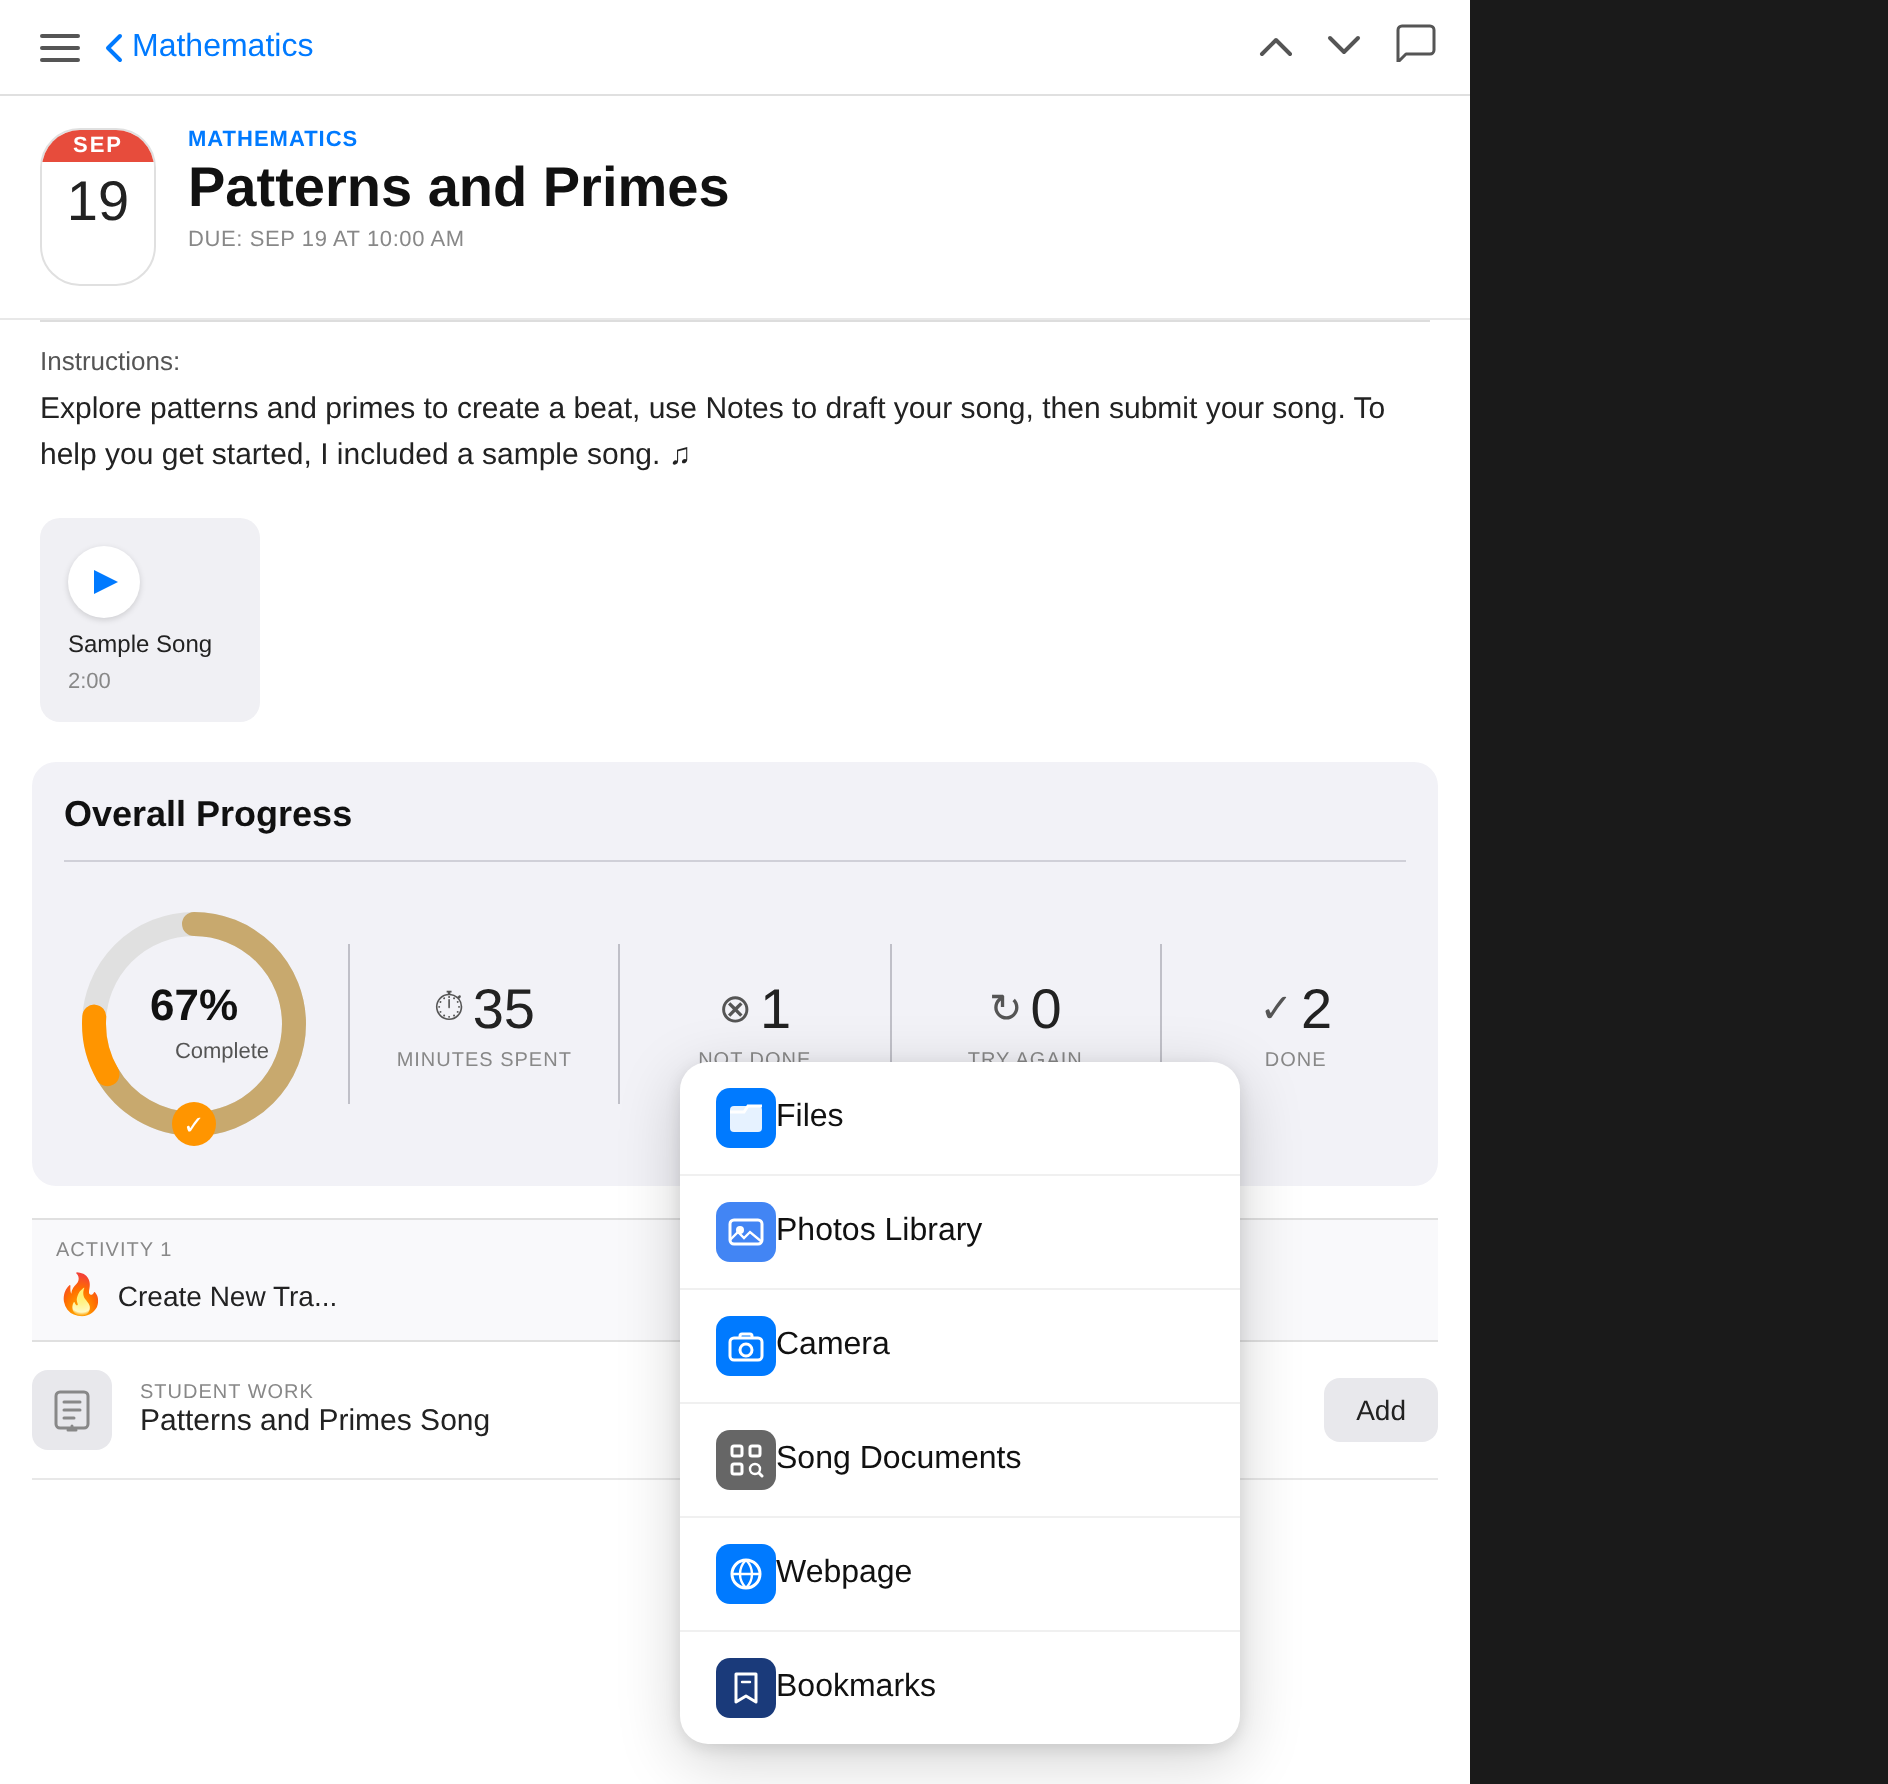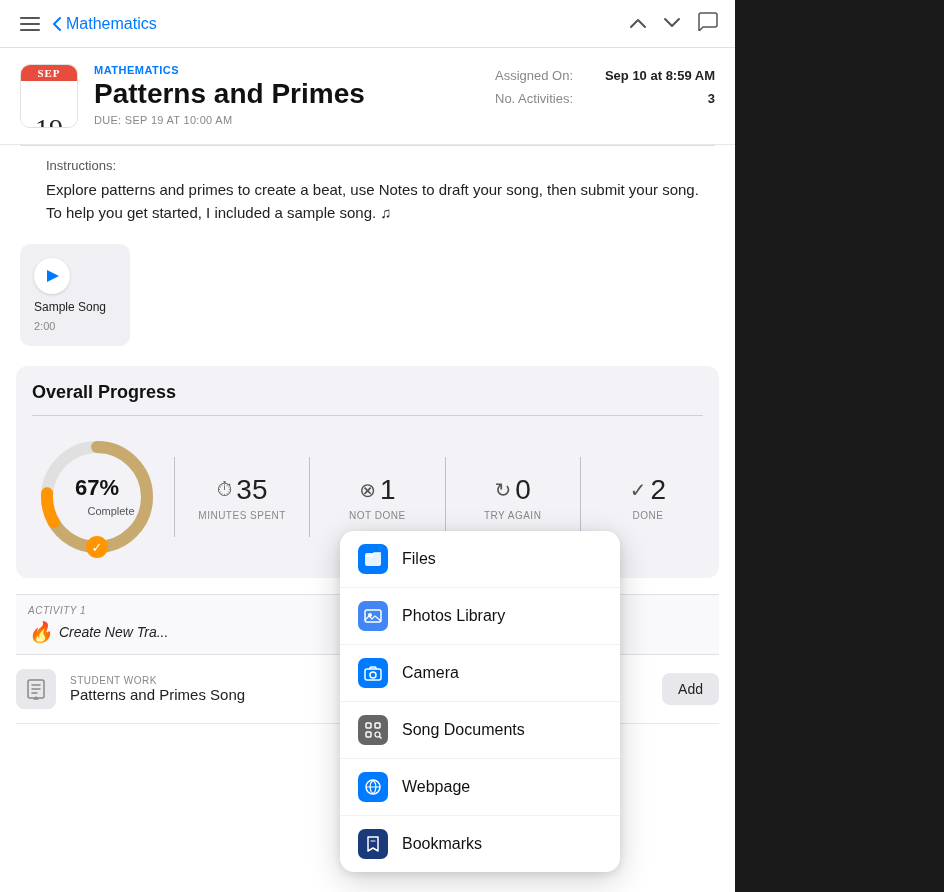--- a/index.html
+++ b/index.html
@@ -59,44 +59,42 @@
     }
 
     
     .assignment-header {
       display: flex;
       padding: 16px 20px;
       gap: 16px;
       border-bottom: 1px solid #e8e8e8;
     }
     .cal-icon {
-      width: 58px; height: 64px;
-      border-radius: 10px;
+      width: 58px; height: 79px;
+      border-radius: 20px;
       overflow: hidden;
       border: 1px solid #e0e0e0;
       flex-shrink: 0;
-      font-family: Liberation Serif, serif;
     }
     .cal-top {
       background: #e74c3c;
       color: #fff;
       text-align: center;
       font-size: 11px;
       font-weight: 600;
       padding: 2px 0;
       letter-spacing: 1px;
     }
     .cal-bottom {
       background: #fff;
       text-align: center;
       font-size: 28px;
       font-weight: 300;
       color: #222;
       padding: 4px 0;
-      margin-top: 28px;
     }
     .assignment-info {
       flex: 1;
     }
     .assignment-subject {
       color: #007AFF;
       font-size: 11px;
       font-weight: 600;
       letter-spacing: 0.5px;
       margin-bottom: 2px;
@@ -129,21 +127,20 @@
 
     
     .header-line {
       height: 1px; background: #ddd;
       margin: 0 20px;
     }
 
     
     .instructions-section {
       padding: 12px 20px 8px;
-      margin-left: 26px;
     }
     .instructions-label {
       font-size: 13px;
       color: #555;
       margin-bottom: 6px;
     }
     .instructions-text {
       font-size: 15px;
       color: #222;
       line-height: 1.5;
@@ -266,21 +263,20 @@
       border-top: 1px solid #e0e0e0;
     }
     .activity-card {
       flex: 1;
       padding: 10px 12px;
       background: #f9f9fb;
       border-bottom: 1px solid #e0e0e0;
       display: flex;
       flex-direction: column;
       gap: 4px;
-      font-style: italic;
     }
     .activity-label { font-size: 10px; color: #888; letter-spacing: 0.5px; font-weight: 500; }
     .activity-name { font-size: 14px; color: #222; font-weight: 400; }
     .activity-icon { font-size: 20px; }
 
     .student-work-row {
       display: flex;
       align-items: center;
       margin: 0 16px;
       padding: 14px 0;
@@ -317,21 +313,20 @@
       background: #fff;
       border-radius: 14px;
       box-shadow: 0 8px 32px rgba(0,0,0,0.18), 0 2px 8px rgba(0,0,0,0.1);
       z-index: 100;
       overflow: hidden;
     }
     .dropdown-item {
       display: flex;
       align-items: center;
       padding: 13px 18px;
-      gap: 14px;
       cursor: pointer;
       border-bottom: 1px solid #f0f0f0;
       font-size: 16px;
       color: #111;
     }
     .dropdown-item:last-child { border-bottom: none; }
     .dropdown-item-icon {
       width: 30px; height: 30px;
       border-radius: 7px;
       display: flex; align-items: center; justify-content: center;
@@ -381,30 +376,20 @@
   <div class="assignment-header">
     <div class="cal-icon">
       <div class="cal-top">SEP</div>
       <div class="cal-bottom">19</div>
     </div>
     <div class="assignment-info">
       <div class="assignment-subject">MATHEMATICS</div>
       <div class="assignment-title">Patterns and Primes</div>
       <div class="assignment-due">DUE: SEP 19 AT 10:00 AM</div>
     </div>
-    <div class="assignment-meta">
-      <div class="meta-row">
-        <span class="meta-label">Assigned On:</span>
-        <span class="meta-value">Sep 10 at 8:59 AM</span>
-      </div>
-      <div class="meta-row">
-        <span class="meta-label">No. Activities:</span>
-        <span class="meta-value">3</span>
-      </div>
-    </div>
   </div>
 
   <div class="header-line"></div>
 
   <div class="instructions-section">
     <div class="instructions-label">Instructions:</div>
     <div class="instructions-text">Explore patterns and primes to create a beat, use Notes to draft your song, then submit your song. To help you get started, I included a sample song. ♫</div>
   </div>
 
   <div class="media-card">

